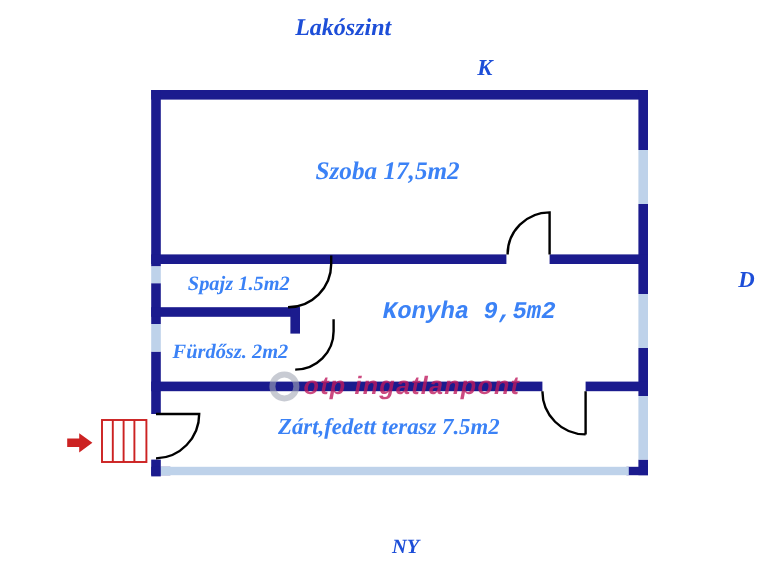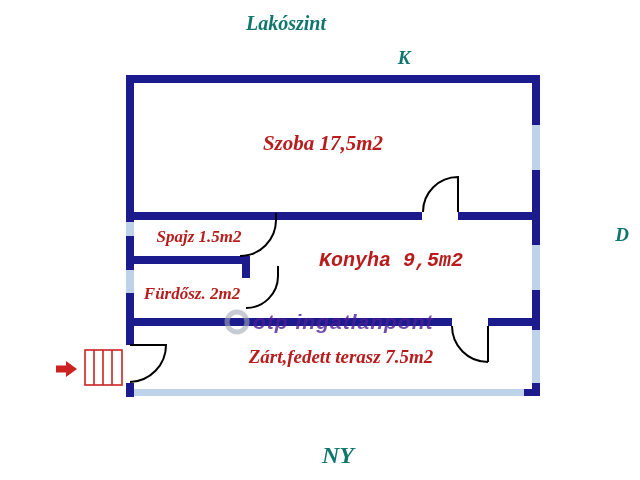--- a/index.html
+++ b/index.html
@@ -5,29 +5,29 @@
   html,body{margin:0;padding:0;background:#fff;}
   #stage{
     position:relative;width:640px;height:480px;background:#ffffff;overflow:hidden;
     font-family:"Liberation Serif", serif;
   }
   .wall{position:absolute;background:#1b1b8e;z-index:2;}
   .window{position:absolute;background:#bed2ea;z-index:2;}
   #door-layer{position:absolute;left:0;top:0;z-index:3;}
   .label{
     position:absolute;transform:translate(-50%,-50%);
-    font-weight:bold;font-style:italic;color:#0f766e;
+    font-weight:bold;font-style:italic;color:#1d4ed8;
     white-space:nowrap;z-index:5;line-height:1;
   }
-  .room-label{color:#b91c1c;}
+  .room-label{color:#3b82f6;}
   #watermark{
     position:absolute;left:253px;top:322px;transform:translate(0,-50%);
     font-family:"Liberation Sans", sans-serif;
     font-weight:bold;font-style:italic;font-size:21px;letter-spacing:1px;
-    color:#4c1d95;opacity:0.78;z-index:4;white-space:nowrap;
+    color:#be185d;opacity:0.78;z-index:4;white-space:nowrap;
   }
 </style>
 </head>
 <body>
 
 <div id="stage">
 
   <div class="wall" style="left:126px;top:75px;width:414px;height:8px;"></div>
   <div class="wall" style="left:126px;top:75px;width:8px;height:147px;"></div>
   <div class="wall" style="left:126px;top:236px;width:8px;height:34px;"></div>
@@ -68,22 +68,22 @@
     </g>
     <path d="M56,365.5 h10 v-4.5 l11,8 l-11,8 v-4.5 h-10 z" fill="#cc2222"></path>
     <circle cx="237" cy="322" r="10" fill="none" stroke="#a3a8b5" stroke-width="5" opacity="0.6"></circle>
   </svg>
 
   <div id="watermark">otp ingatlanpont</div>
 
   <div class="label" style="left:286px;top:23px;font-size:20px;">Lakószint</div>
   <div class="label" style="left:404px;top:57px;font-size:19px;">K</div>
   <div class="label" style="left:622px;top:234px;font-size:19px;">D</div>
-  <div class="label" style="left:338px;top:455px;font-size:24px;">NY</div>
+  <div class="label" style="left:338px;top:455px;font-size:17px;">NY</div>
 
   <div class="label room-label" style="left:323px;top:143px;font-size:21px;">Szoba 17,5m2</div>
   <div class="label room-label" style="left:199px;top:236px;font-size:17px;">Spajz 1.5m2</div>
   <div class="label room-label" style="left:391px;top:261px;font-size:20px;font-family:Liberation Mono, monospace;">Konyha 9,5m2</div>
   <div class="label room-label" style="left:192px;top:293px;font-size:17px;font-style:italic;">Fürdősz. 2m2</div>
-  <div class="label room-label" style="left:341px;top:356px;font-size:19px;font-style:italic;">Zárt,fedett terasz 7.5m2</div>
+  <div class="label room-label" style="left:324px;top:356px;font-size:19px;font-style:italic;">Zárt,fedett terasz 7.5m2</div>
 
 
 </div>
 
 </body></html>

